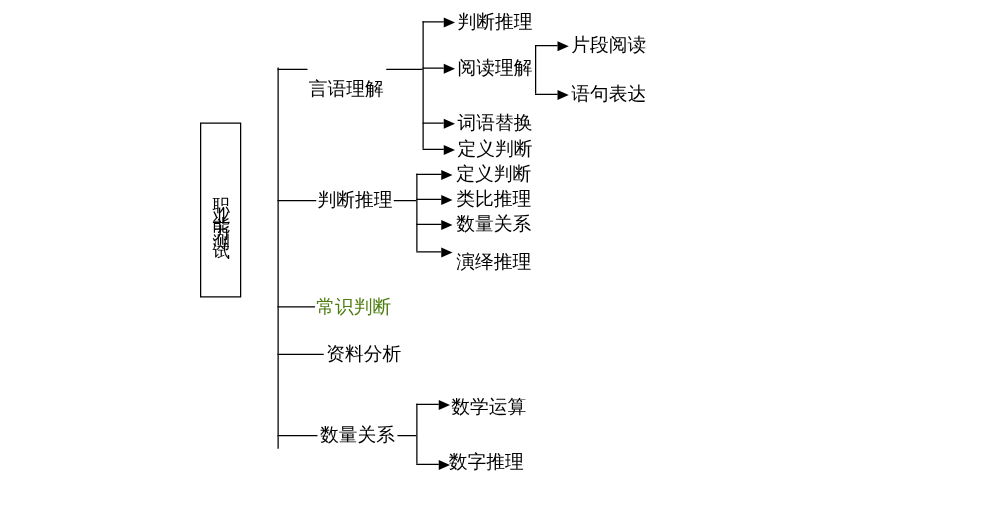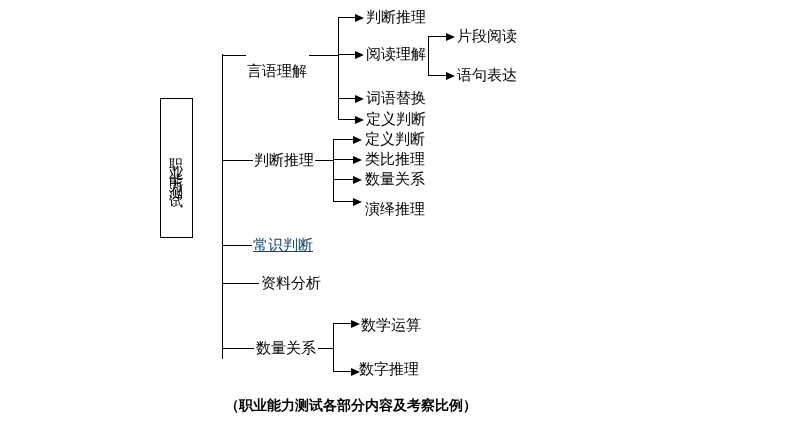--- a/index.html
+++ b/index.html
@@ -40,21 +40,21 @@
     align-items: center;
     justify-content: center;
   }
   .root-text {
     writing-mode: vertical-lr;
     text-orientation: upright;
     font-size: 14px;
     letter-spacing: 7px;
     line-height: 1;
   }
-  .red { color: #0c4a6e; text-decoration: underline; }
+  .red { color: #4d7c0f; }
   .caption {
     position: absolute;
     left: 225px; top: 397px;
     font-size: 14px;
     font-weight: bold;
     white-space: nowrap;
   }
 </style>
 </head>
 <body>
@@ -141,15 +141,14 @@
   <div class="conn" style="left:333px;top:323px;width:18px">
       <span class="ah"></span>
     </div>
   <span class="label" style="left:361px;top:316px">数学运算</span>
 
   <div class="conn" style="left:333px;top:371px;width:18px">
       <span class="ah"></span>
     </div>
   <span class="label" style="left:359px;top:360px">数字推理</span>
 
-  <span class="caption">（职业能力测试各部分内容及考察比例）</span>
 
 </div>
 
 </body></html>

